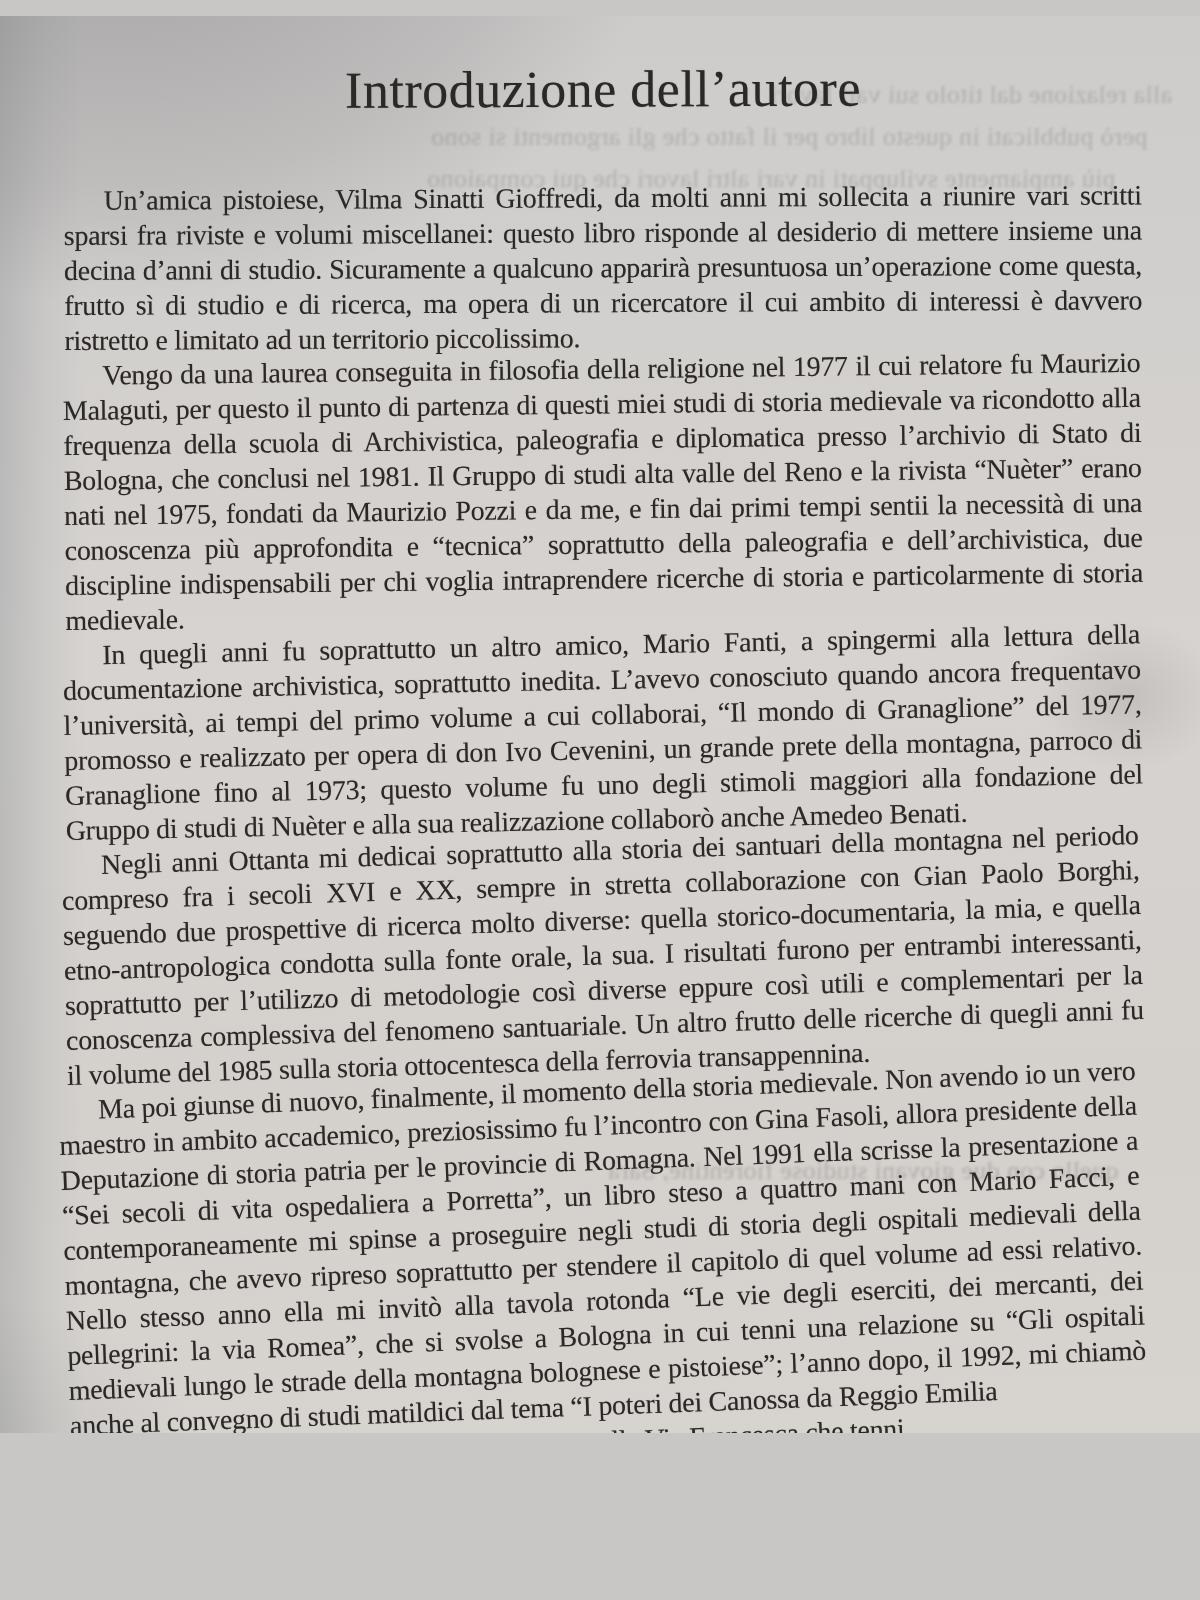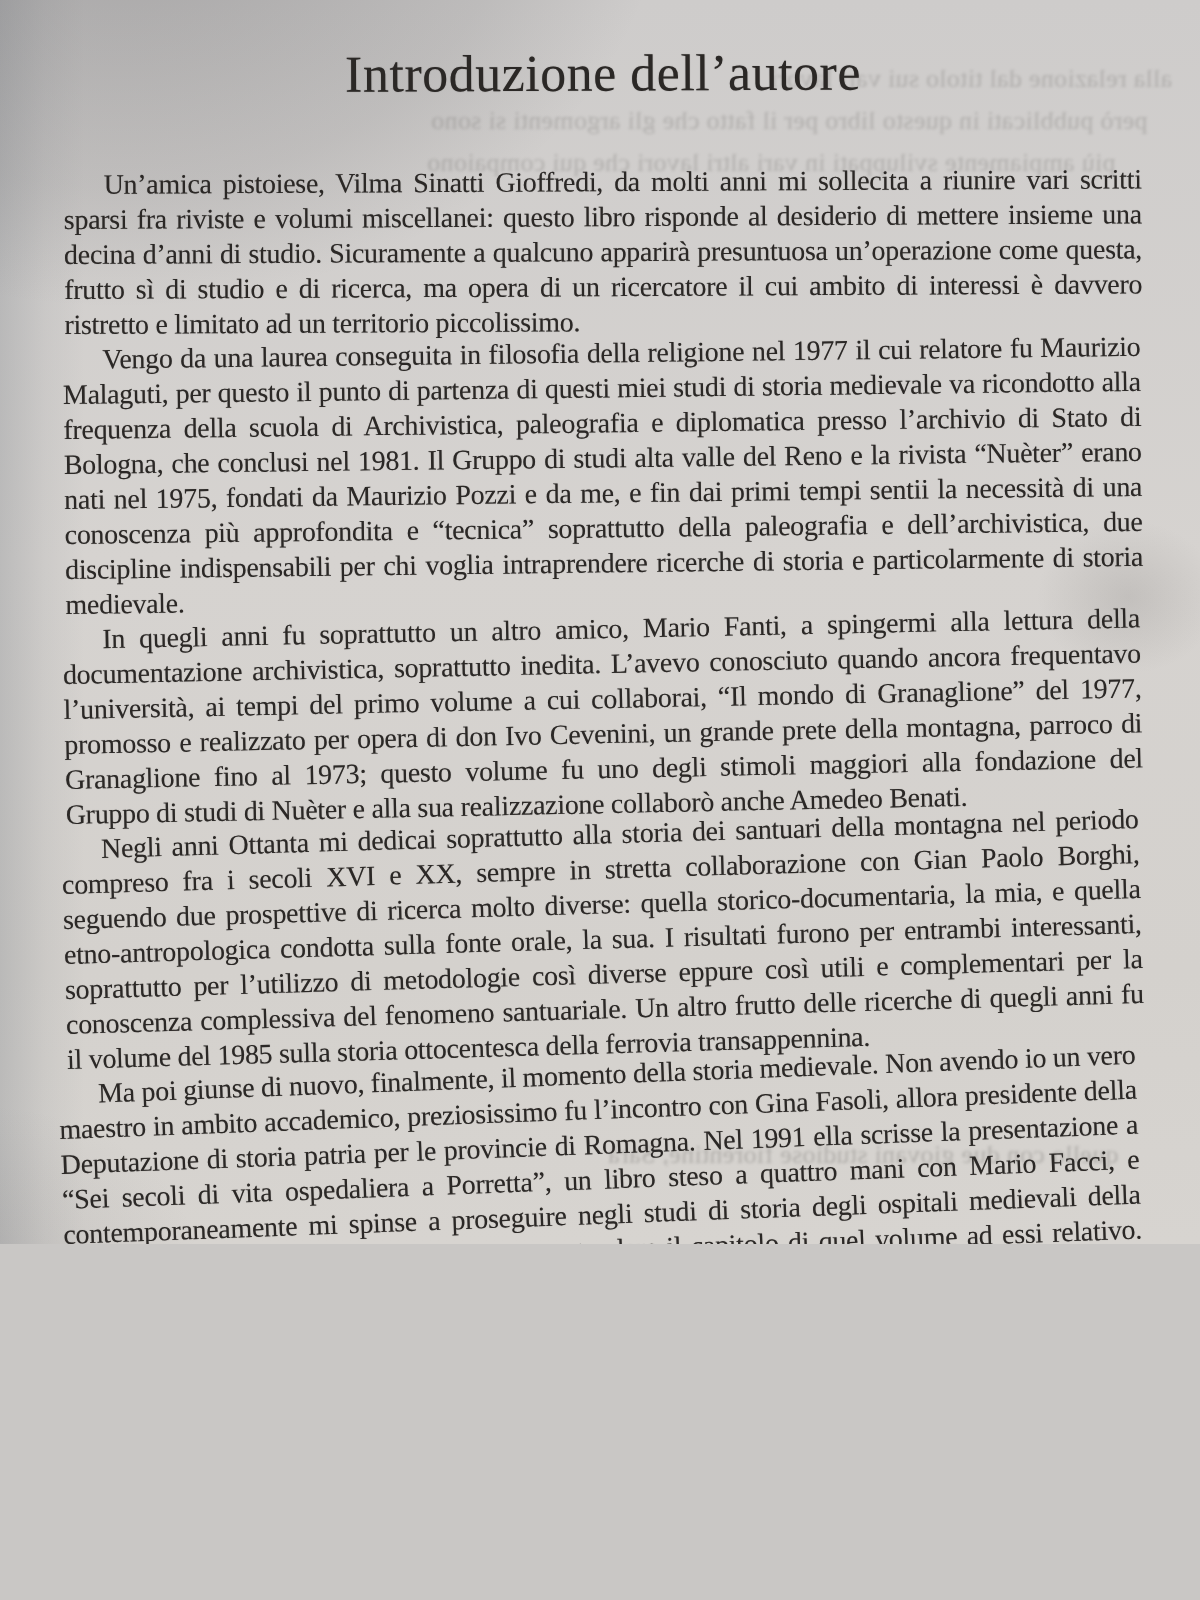--- a/index.html
+++ b/index.html
@@ -8,28 +8,29 @@
     height: 1600px;
     overflow: hidden;
     background: #c9c7c5;
     font-family: "Liberation Serif", "DejaVu Serif", serif;
   }
 
   
   .photo {
     position: relative;
     width: 1200px;
-    height: 1244px;
+    height: 1417px;
     overflow: hidden;
     background:
       radial-gradient(130px 110px at 94% 48%, rgba(95,92,90,0.16), rgba(95,92,90,0) 70%),
       radial-gradient(300px 220px at -2% 102%, rgba(90,90,95,0.14), rgba(90,90,95,0) 75%),
       radial-gradient(760px 600px at 10% -10%, rgba(68,68,72,0.30), rgba(68,68,72,0.12) 52%, rgba(68,68,72,0) 72%),
       linear-gradient(90deg, rgba(125,130,136,0.30) 0px, rgba(125,130,136,0.10) 45px, rgba(125,130,136,0) 85px),
       linear-gradient(180deg, #cecccb 0%, #d6d3d0 45%, #d4d1cd 78%, #d7d4d0 100%);
+    margin-top: 16px;
   }
 
   
   .bleed {
     position: absolute;
     white-space: nowrap;
     transform: scaleX(-1);
     color: #6b6966;
     opacity: 0.30;
     filter: blur(1.4px);

